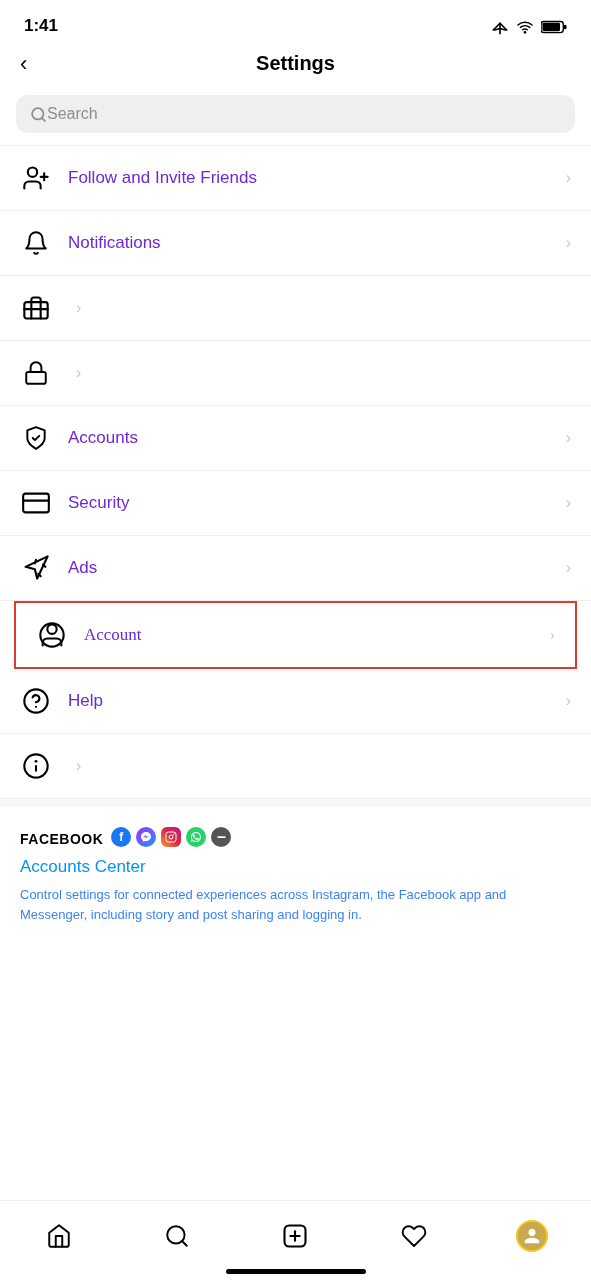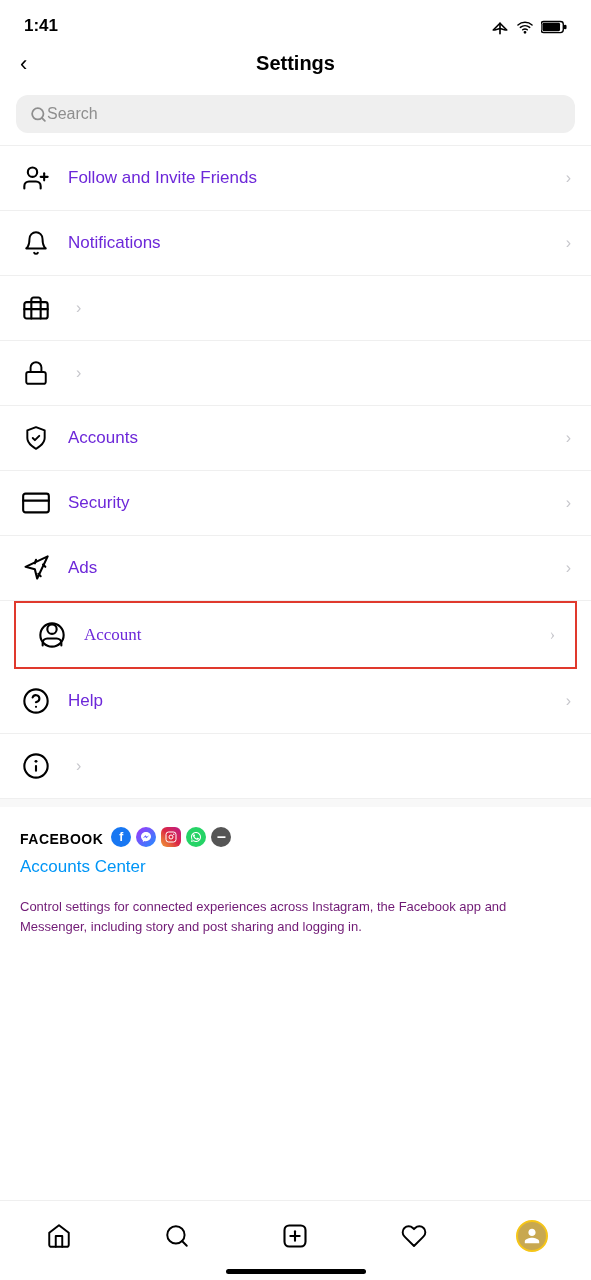--- a/index.html
+++ b/index.html
@@ -179,26 +179,26 @@
       color: white;
       font-size: 14px;
       font-weight: 700;
     }
     .accounts-center-link {
       color: #0095f6;
       font-size: 17px;
       font-weight: 400;
       text-decoration: none;
       display: block;
-      margin-bottom: 20px;
+      margin-bottom: 8px;
       cursor: pointer;
     }
     .facebook-description {
       font-size: 13px;
-      color: #701a75;
+      color: #3b82f6;
       line-height: 1.5;
     }
 
     
     .bottom-nav {
       position: fixed;
       bottom: 0;
       left: 0;
       width: 591px;
       background: #fff;

